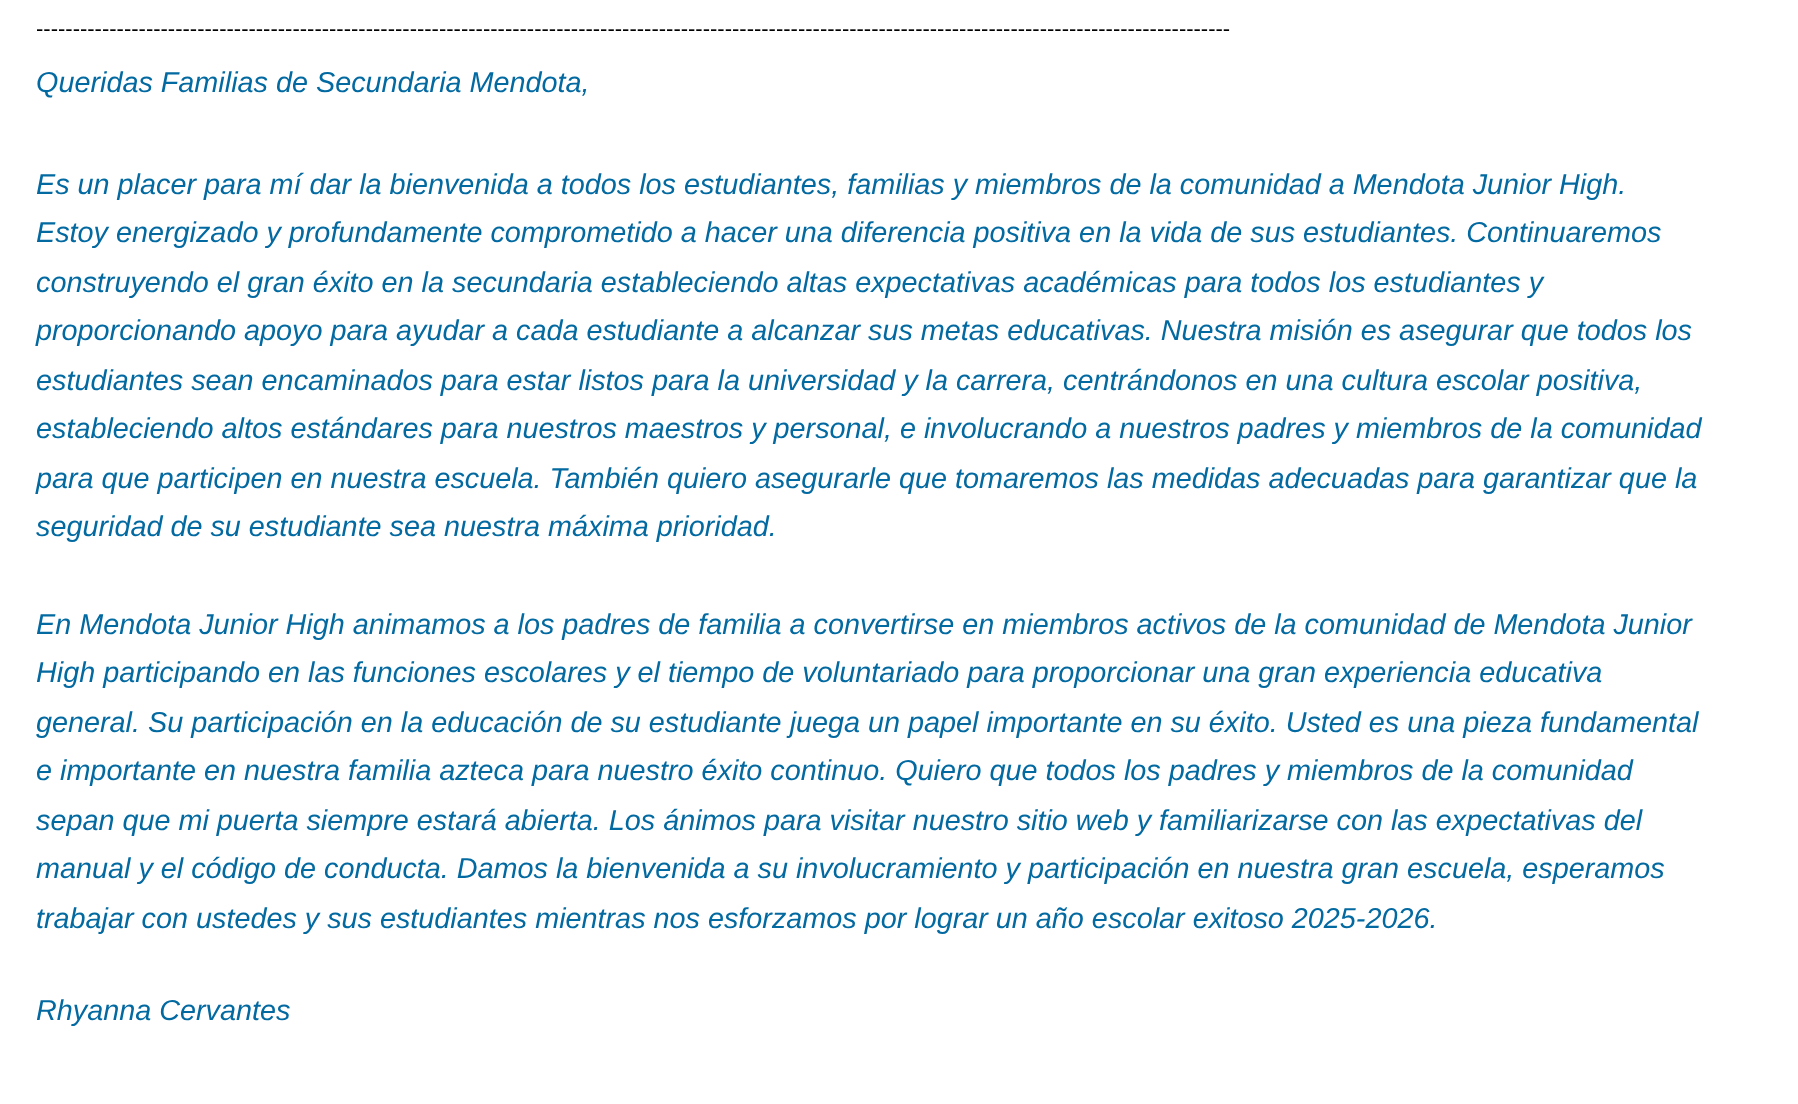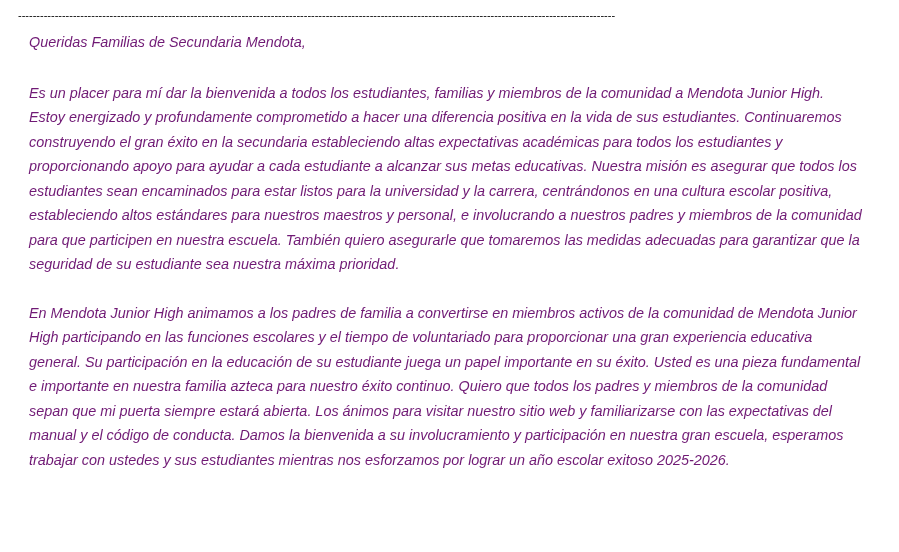--- a/index.html
+++ b/index.html
@@ -30,23 +30,22 @@
     overflow: hidden;
     height: 14px;
     line-height: 14px;
     margin-bottom: 8px;
   }
   .letter {
     font-family: "Liberation Sans", "DejaVu Sans", sans-serif;
     font-style: italic;
     font-size: 14.4px;
     line-height: 24.5px;
-    color: #701a75;
+    color: #0369a1;
     text-align: left;
-    margin-left: 11px;
   }
   .para {
     margin: 0 0 20px 0;
     max-width: 833px;
   }
   .para.salutation {
     margin-bottom: 26px;
   }
   .para.body-block {
     margin-bottom: 24px;
@@ -68,16 +67,17 @@
 
   <div class="letter">
 
     <p class="para salutation">Queridas Familias de Secundaria Mendota,</p>
 
     <p class="para body-block">Es un placer para mí dar la bienvenida a todos los estudiantes, familias y miembros de la comunidad a Mendota Junior High. Estoy energizado y profundamente comprometido a hacer una diferencia positiva en la vida de sus estudiantes. Continuaremos construyendo el gran éxito en la secundaria estableciendo altas expectativas académicas para todos los estudiantes y proporcionando apoyo para ayudar a cada estudiante a alcanzar sus metas educativas.  Nuestra misión es asegurar que todos los estudiantes sean encaminados para estar listos para la universidad y la carrera, centrándonos en una cultura escolar positiva, estableciendo altos estándares para nuestros maestros y personal, e involucrando a nuestros padres y miembros de la comunidad para que participen en nuestra escuela. También quiero asegurarle que tomaremos las medidas adecuadas para garantizar que la seguridad de su estudiante sea nuestra máxima prioridad.</p>
 
     <p class="para body-block">En Mendota Junior High animamos a los padres de familia a convertirse en miembros activos de la comunidad de Mendota Junior High participando en las funciones escolares y el tiempo de voluntariado para proporcionar una gran experiencia educativa general. Su participación en la educación de su estudiante juega un papel importante en su éxito. Usted es una pieza fundamental e importante en nuestra familia azteca para nuestro éxito continuo. Quiero que todos los padres y miembros de la comunidad sepan que mi puerta siempre estará abierta. Los ánimos para visitar nuestro sitio web y familiarizarse con las expectativas del manual y el código de conducta. Damos la bienvenida a su involucramiento y participación en nuestra gran escuela, esperamos trabajar con ustedes y sus estudiantes mientras nos esforzamos por lograr un año escolar exitoso 2025-2026.</p>
 
     <div class="signature-block">
+      <p class="signature-line">Rhyanna Cervantes</p>
     </div>
 
   </div>
 </div>
 
 </body></html>

